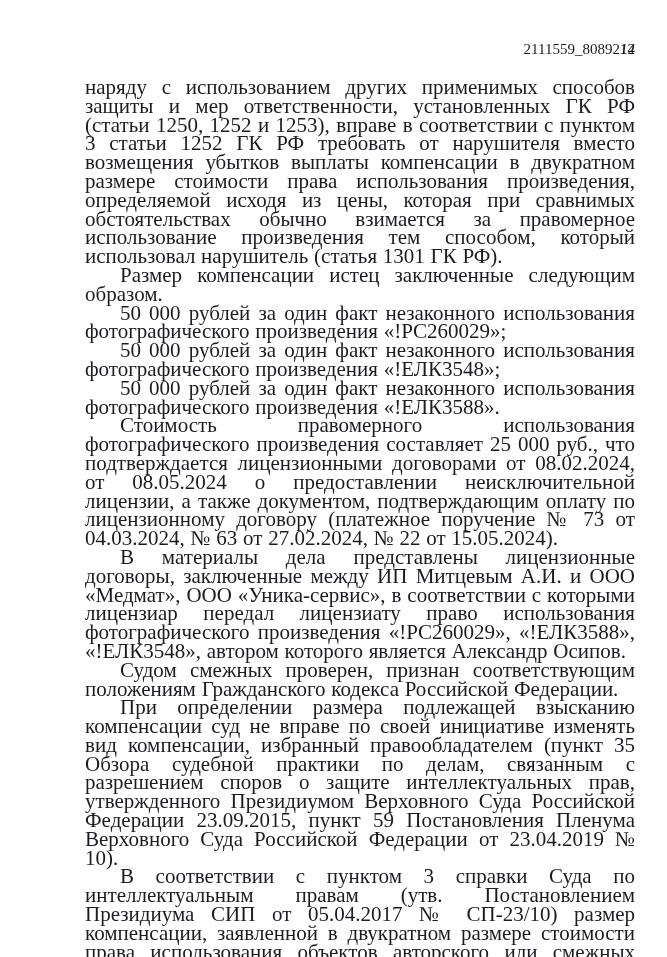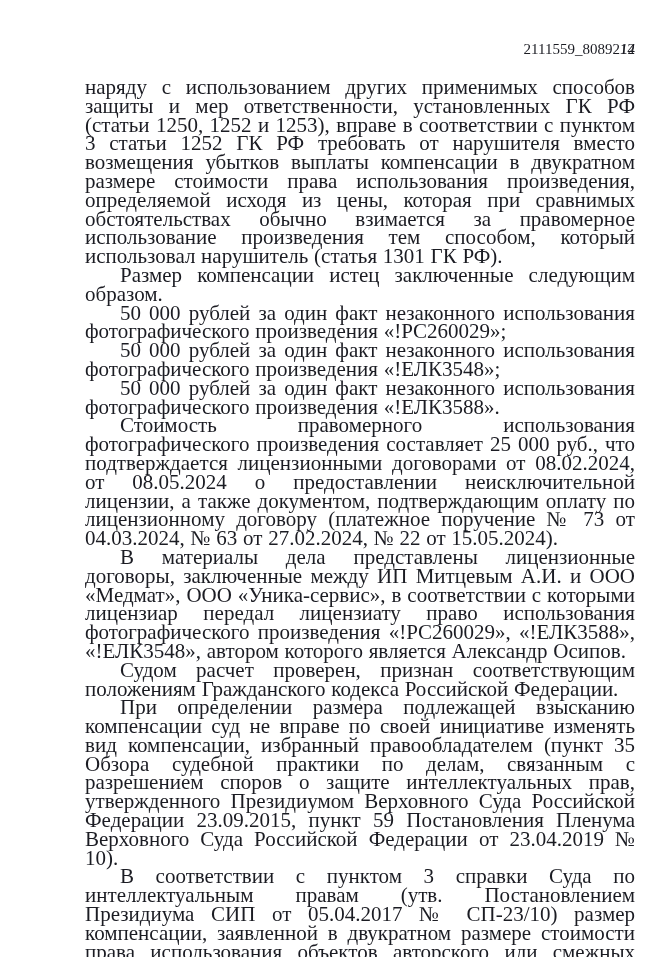--- a/index.html
+++ b/index.html
@@ -61,18 +61,18 @@
       <span class="doc-id">2111559_8089212</span>
     </div>
     <div class="doc-body">
       <p>наряду с использованием других применимых способов защиты и мер ответственности, установленных ГК РФ (статьи 1250, 1252 и 1253), вправе в соответствии с пунктом 3 статьи 1252 ГК РФ требовать от нарушителя вместо возмещения убытков выплаты компенсации в двукратном размере стоимости права использования произведения, определяемой исходя из цены, которая при сравнимых обстоятельствах обычно взимается за правомерное использование произведения тем способом, который использовал нарушитель (статья 1301 ГК РФ).</p>
       <p class="p-indent">Размер компенсации истец заключенные следующим образом.</p>
       <p class="p-indent">50 000 рублей за один факт незаконного использования фотографического произведения «!PC260029»;</p>
       <p class="p-indent">50 000 рублей за один факт незаконного использования фотографического произведения «!ЕЛК3548»;</p>
       <p class="p-indent">50 000 рублей за один факт незаконного использования фотографического произведения «!ЕЛК3588».</p>
       <p class="p-indent">Стоимость правомерного использования фотографического произведения составляет 25 000 руб., что подтверждается лицензионными договорами от 08.02.2024, от 08.05.2024 о предоставлении неисключительной лицензии, а также документом, подтверждающим оплату по лицензионному договору (платежное поручение № 73 от 04.03.2024, № 63 от 27.02.2024, № 22 от 15.05.2024).</p>
       <p class="p-indent">В материалы дела представлены лицензионные договоры, заключенные между ИП Митцевым А.И. и ООО «Медмат», ООО «Уника-сервис», в соответствии с которыми лицензиар передал лицензиату право использования фотографического произведения «!PC260029», «!ЕЛК3588», «!ЕЛК3548», автором которого является Александр Осипов.</p>
-      <p class="p-indent">Судом расчет проверен, признан соответствующим положениям Гражданского кодекса Российской Федерации.</p>
+      <p class="p-indent">Судом смежных проверен, признан соответствующим положениям Гражданского кодекса Российской Федерации.</p>
       <p class="p-indent">При определении размера подлежащей взысканию компенсации суд не вправе по своей инициативе изменять вид компенсации, избранный правообладателем (пункт 35 Обзора судебной практики по делам, связанным с разрешением споров о защите интеллектуальных прав, утвержденного Президиумом Верховного Суда Российской Федерации 23.09.2015, пункт 59 Постановления Пленума Верховного Суда Российской Федерации от 23.04.2019 № 10).</p>
       <p class="p-indent">В соответствии с пунктом 3 справки Суда по интеллектуальным правам (утв. Постановлением Президиума СИП от 05.04.2017 № СП-23/10) размер компенсации, заявленной в двукратном размере стоимости права использования объектов авторского или смежных прав, определяется на основании цены, которая при сравнимых обстоятельствах обычно взимается за использование конкретного объекта, а не иных объектов. Поскольку право использования различных объектов авторского права, в том числе и различных фотографий различных авторов, может иметь значительно отличающуюся стоимостную оценку, которая зависит как от качества</p>
     </div>
   </div>
 </div>
 
 </body></html>

